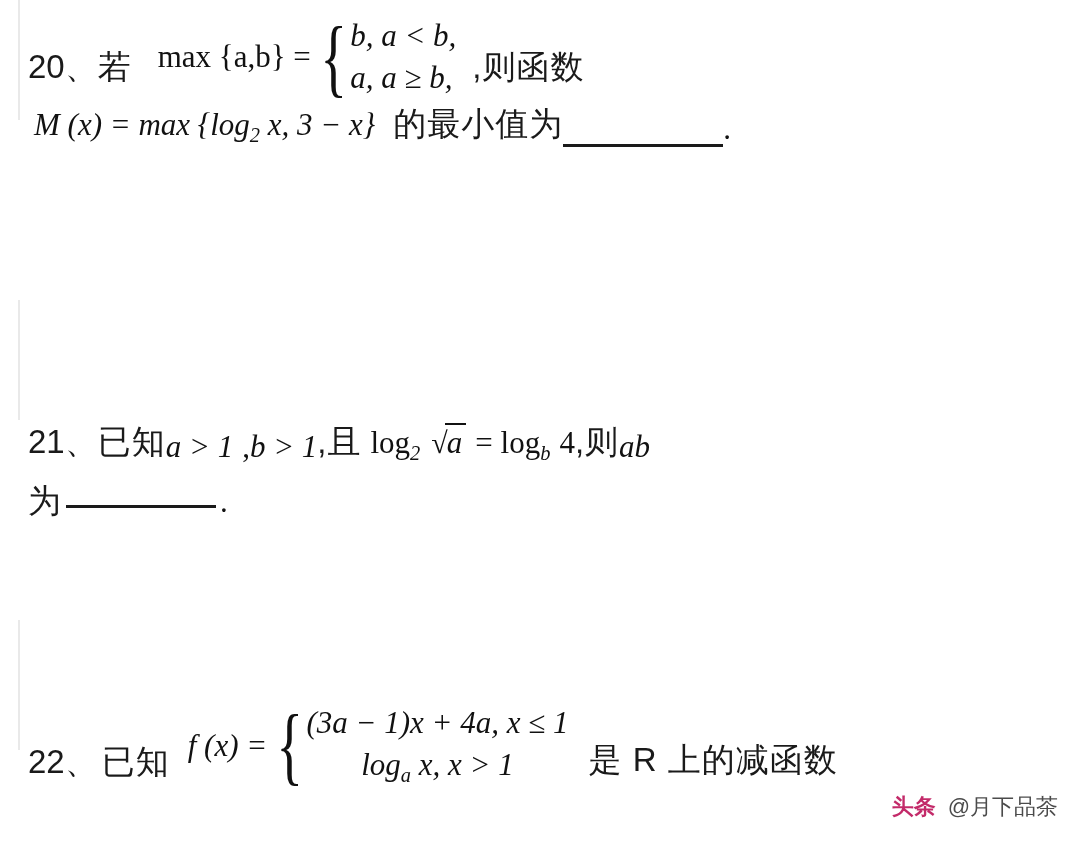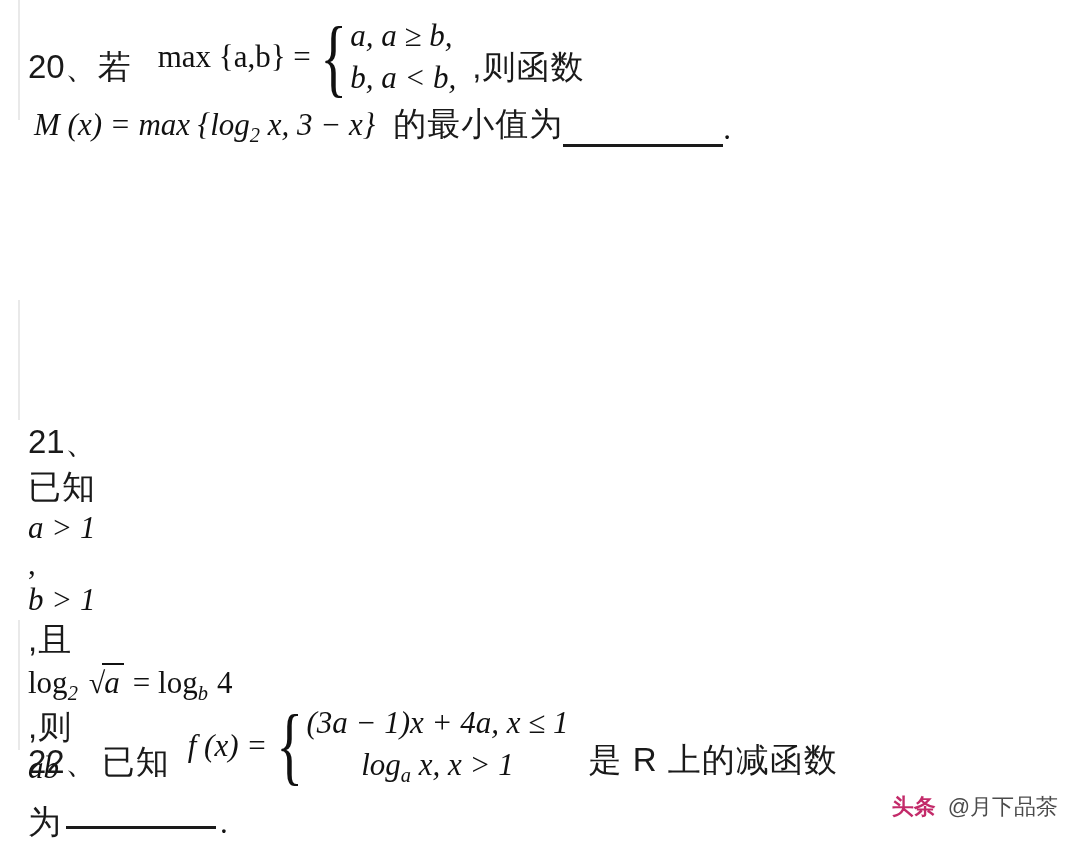--- a/index.html
+++ b/index.html
@@ -142,23 +142,22 @@
     align-items: flex-end;
     white-space: nowrap;
     padding-left: 6px;
   }
   #q20 .line2 .cn { margin-left: 18px; font-family: Liberation Serif, serif; }
 
   
   #q21 { top: 420px; }
   #q21 .line1 {
     display: flex;
-    align-items: flex-start;
-    white-space: nowrap;
-    flex-direction: column;
+    align-items: flex-end;
+    white-space: nowrap;
   }
   #q21 .line2 {
     margin-top: 14px;
     white-space: nowrap;
   }
   .sp { display: inline-block; width: 9px; }
 
   
   #q22 { top: 705px; }
   #q22 .row {
@@ -209,22 +208,22 @@
   <div class="q" id="q20">
     <div class="line1">
       <span class="lead">
         <span class="num">20、</span><span class="cn">若</span>
       </span>
 
       <span class="maxdef cases">
         <span class="mathr">max {a,b} =</span>
         <span class="brace">{</span>
         <span class="brace-rows">
+          <div class="mathi">b, a &lt; b,</div>
           <div class="mathi">a, a ≥ b,</div>
-          <div class="mathi">b, a &lt; b,</div>
         </span>
       </span>
 
       <span class="tail cn">,则函数</span>
     </div>
 
     <div class="line2">
       <span class="mathi"><span>M (x) = max {log</span><span class="sub">2</span><span> x, 3 − x}</span></span>
       <span class="cn">的最小值为</span>
       <span class="blank w160"></span>

